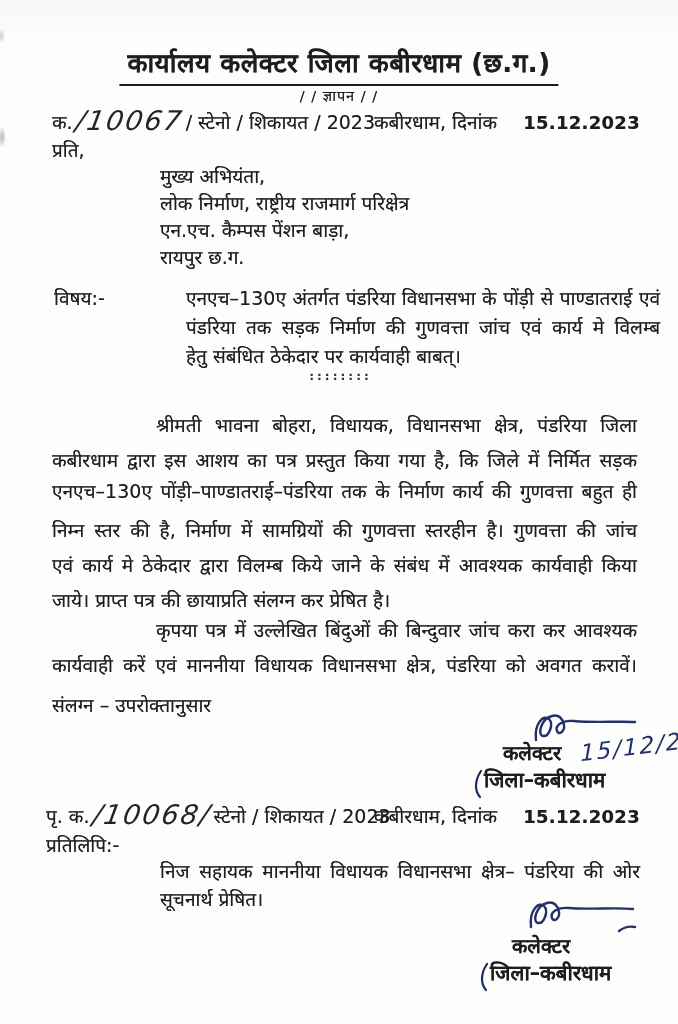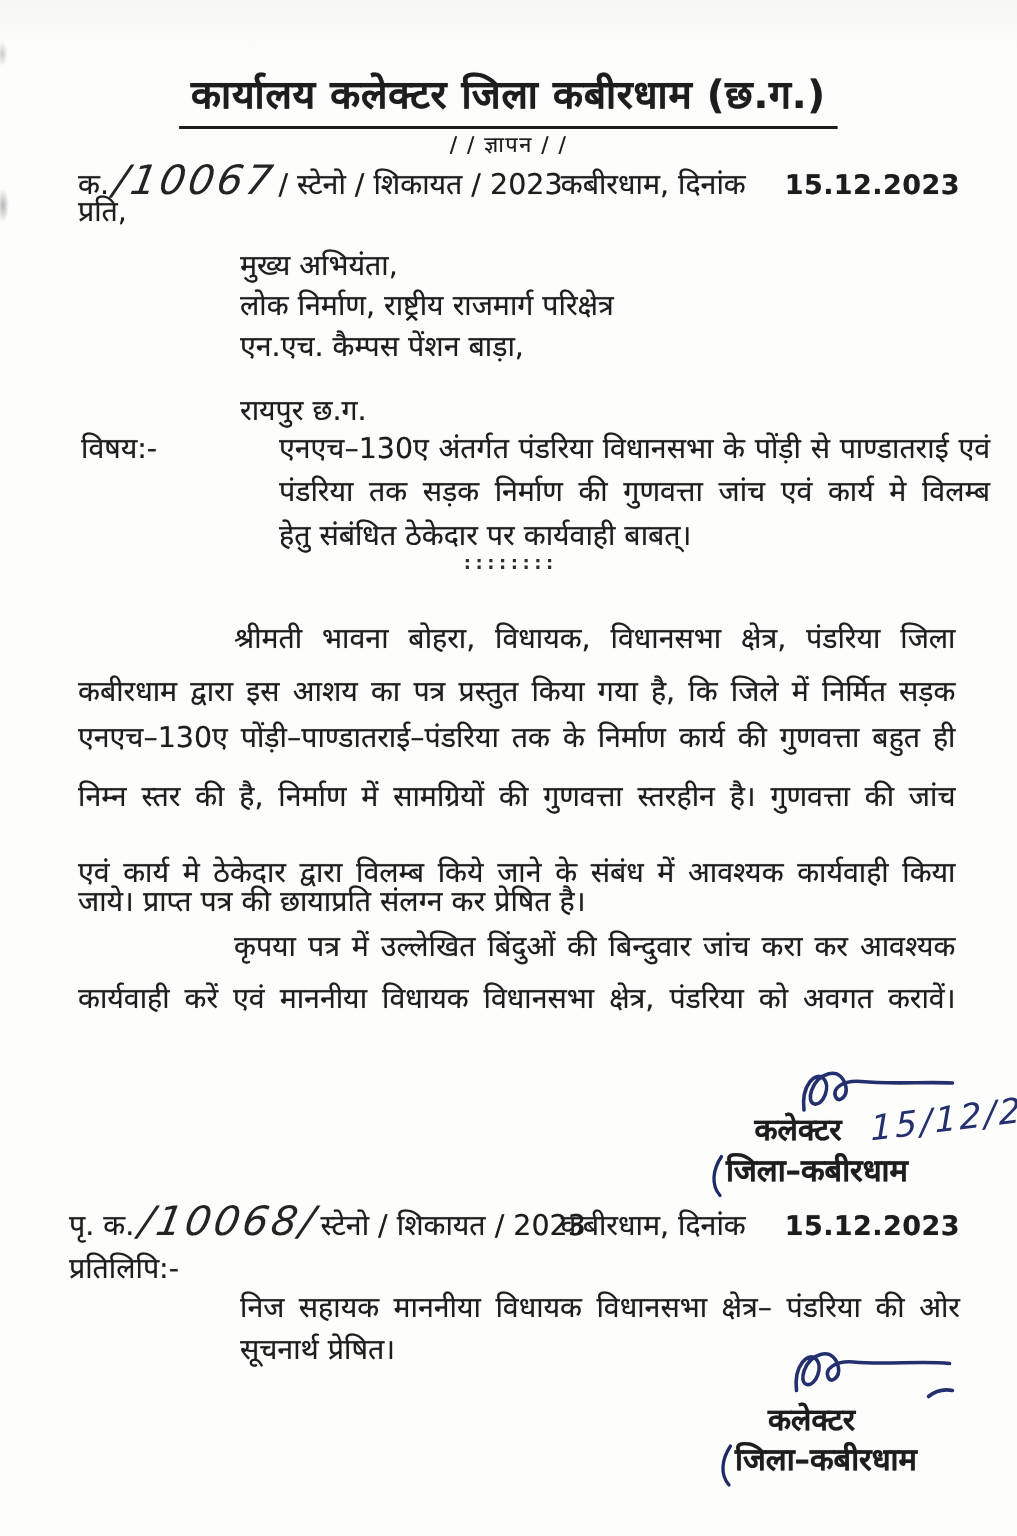--- a/index.html
+++ b/index.html
@@ -45,42 +45,42 @@
     letter-spacing: 2px;
     transform: skewX(-10deg) translateY(-1px);
     color: #242424;
     padding: 0 3px;
   }
   .place-date { display: flex; gap: 26px; align-items: baseline; justify-content: flex-end; }
   .pd1 { top: 109px; right: 38px; }
   .pd2 { top: 803px; right: 38px; }
   .date-num { font-size: 18px; font-weight: bold; letter-spacing: 0.3px; }
 
-  .salutation { top: 127px; left: 52px; }
+  .salutation { top: 137px; left: 52px; }
   .rcpt-0 { top: 163px; left: 160px; }
   .rcpt-1 { top: 190px; left: 160px; }
   .rcpt-2 { top: 217px; left: 160px; }
-  .rcpt-3 { top: 244px; left: 160px; margin-top: 16px; }
+  .rcpt-3 { top: 244px; left: 160px; }
 
   .subj-label { top: 285px; left: 54px; }
   .subj-line { left: 163px; width: 474px; margin-left: 23px; }
   .subj-0 { top: 285px; }
   .subj-1 { top: 314px; }
   .subj-2 { top: 343px; }
 
   .dots {
     top: 368px; left: 50%; transform: translateX(-50%);
     font-family: "DejaVu Sans Mono", monospace;
     font-size: 13px; font-weight: bold; letter-spacing: 0px; color: #2e2e2e;
   }
 
   .body-line { left: 52px; width: 585px; }
   .indent { padding-left: 104px; }
   .p1-0 { top: 412px; } .p1-1 { top: 447px; } .p1-2 { top: 478px; }
-  .p1-3 { top: 517px; } .p1-4 { top: 552px; margin-top: 16px; } .p1-5 { top: 587px; }
+  .p1-3 { top: 517px; } .p1-4 { top: 552px; } .p1-5 { top: 587px; }
   .p2-0 { top: 617px; } .p2-1 { top: 652px; }
   .enclosure { top: 692px; left: 52px; }
 
   .sig-ink-1 { top: 710px; left: 528px; }
   .sig-ink-2 { top: 897px; left: 523px; }
   .desig-1 { top: 739px; left: 503px; font-weight: bold; font-size: 20px; }
   .desig-2 { top: 932px; left: 512px; font-weight: bold; font-size: 20px; }
   .hand-date {
     top: 733px; left: 580px;
     font-size: 23px; font-style: italic;
@@ -142,20 +142,21 @@
   <div class="abs txt wrapline jlast body-line indent p1-0">श्रीमती भावना बोहरा, विधायक, विधानसभा क्षेत्र, पंडरिया जिला</div>
   <div class="abs txt wrapline jlast body-line p1-1">कबीरधाम द्वारा इस आशय का पत्र प्रस्तुत किया गया है, कि जिले में निर्मित सड़क</div>
   <div class="abs txt wrapline jlast body-line p1-2">एनएच–130ए पोंड़ी–पाण्डातराई–पंडरिया तक के निर्माण कार्य की गुणवत्ता बहुत ही</div>
   <div class="abs txt wrapline jlast body-line p1-3">निम्न स्तर की है, निर्माण में सामग्रियों की गुणवत्ता स्तरहीन है। गुणवत्ता की जांच</div>
   <div class="abs txt wrapline jlast body-line p1-4">एवं कार्य मे ठेकेदार द्वारा विलम्ब किये जाने के संबंध में आवश्यक कार्यवाही किया</div>
   <div class="abs txt wrapline body-line p1-5">जाये। प्राप्त पत्र की छायाप्रति संलग्न कर प्रेषित है।</div>
 
   <div class="abs txt wrapline jlast body-line p2-1">कार्यवाही करें एवं माननीया विधायक विधानसभा क्षेत्र, पंडरिया को अवगत करावें।</div>
   <div class="abs txt wrapline jlast body-line indent p2-0">कृपया पत्र में उल्लेखित बिंदुओं की बिन्दुवार जांच करा कर आवश्यक</div>
 
+  <div class="abs txt enclosure">संलग्न – उपरोक्तानुसार</div>
 
   <svg class="abs sig-ink-1" width="112" height="38" viewBox="0 0 112 38">
     <path d="M8,30 C6,13 16,4 21,9 C26,14 21,27 15,26 C9,25 13,9 24,6 C31,4 35,9 36,15 C37,21 31,26 29,21 C27,16 33,10 46,11 C66,13 90,11 107,12" fill="none" stroke="#24306e" stroke-width="2.4" stroke-linecap="round"></path>
   </svg>
   <div class="abs txt desig-1">कलेक्टर</div>
   <div class="abs hand-date">15/12/23</div>
   <div class="abs txt district district-1">
     <svg class="hook-svg" width="11" height="30" viewBox="0 0 11 30">
       <path d="M9,2 C3,11 2,21 8,28" fill="none" stroke="#1d2a66" stroke-width="2.2" stroke-linecap="round"></path>
     </svg>

